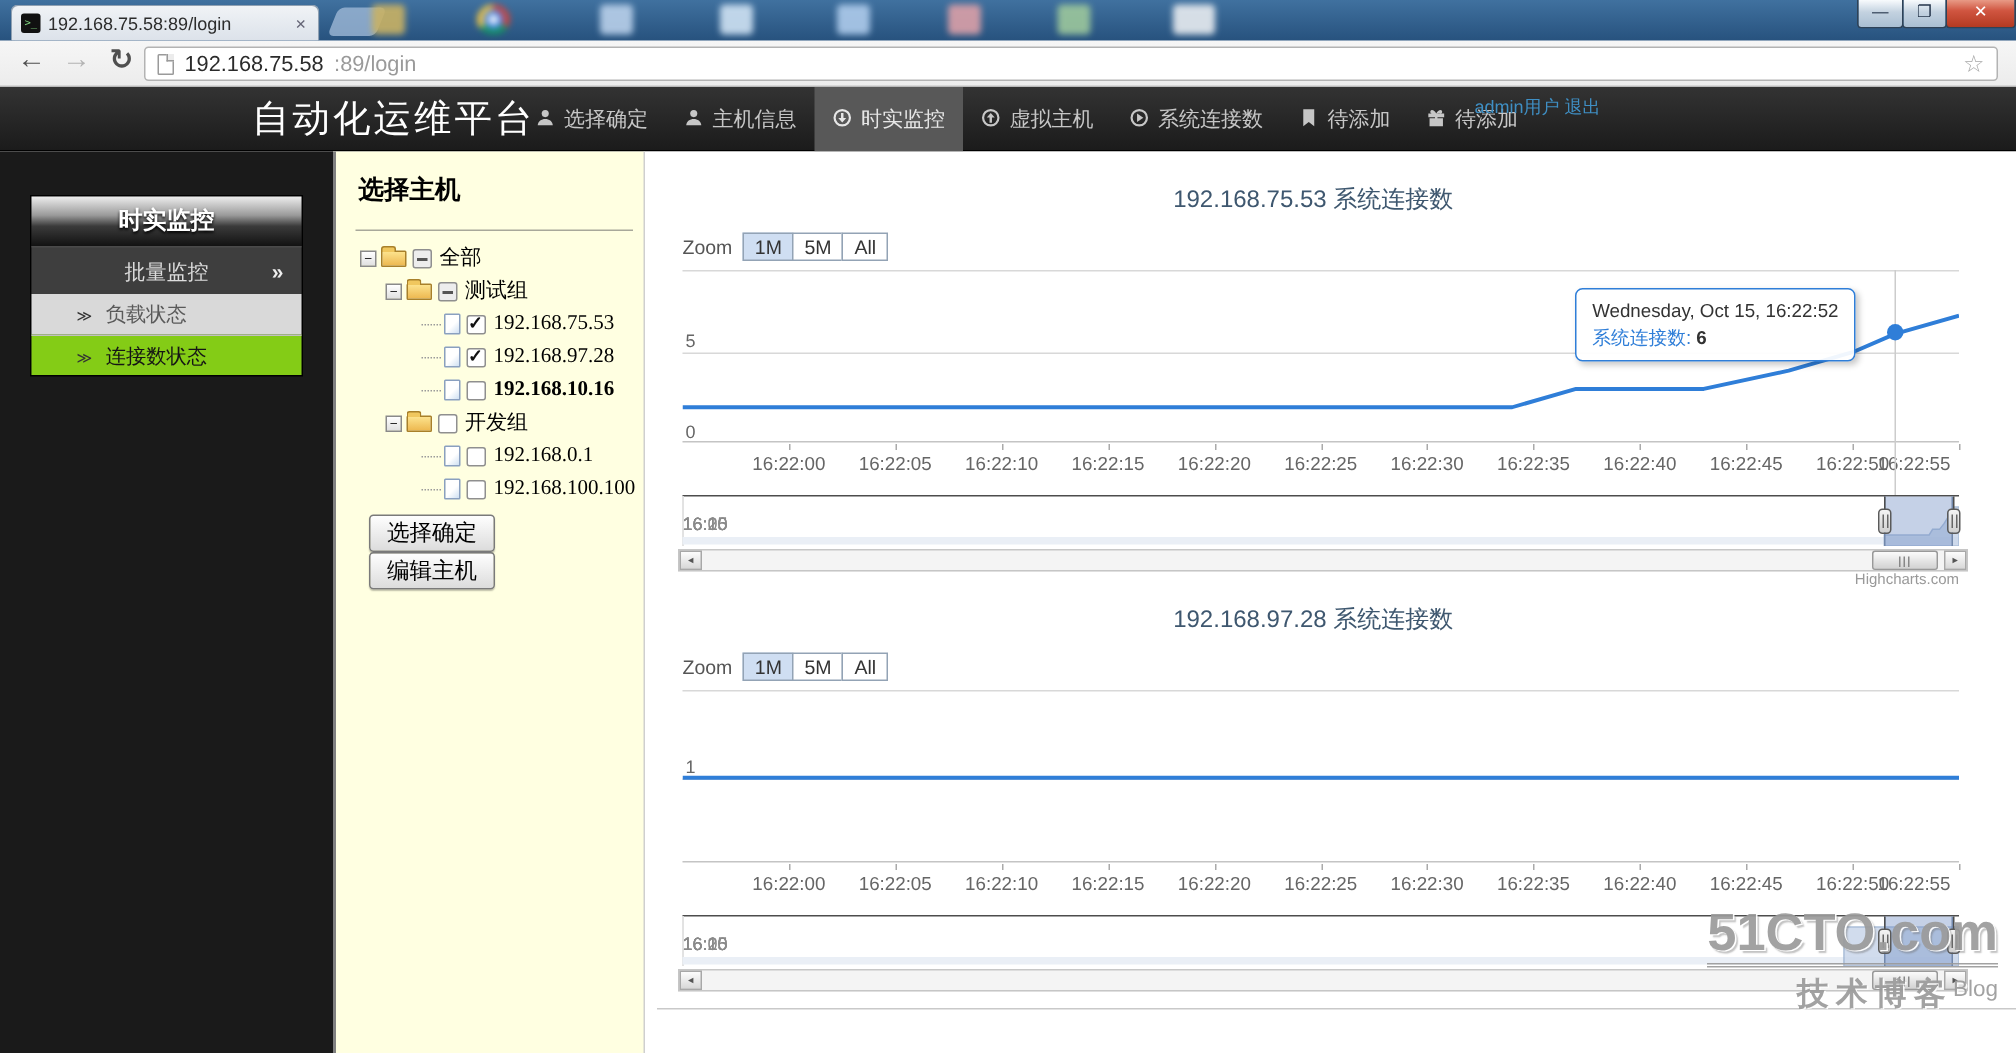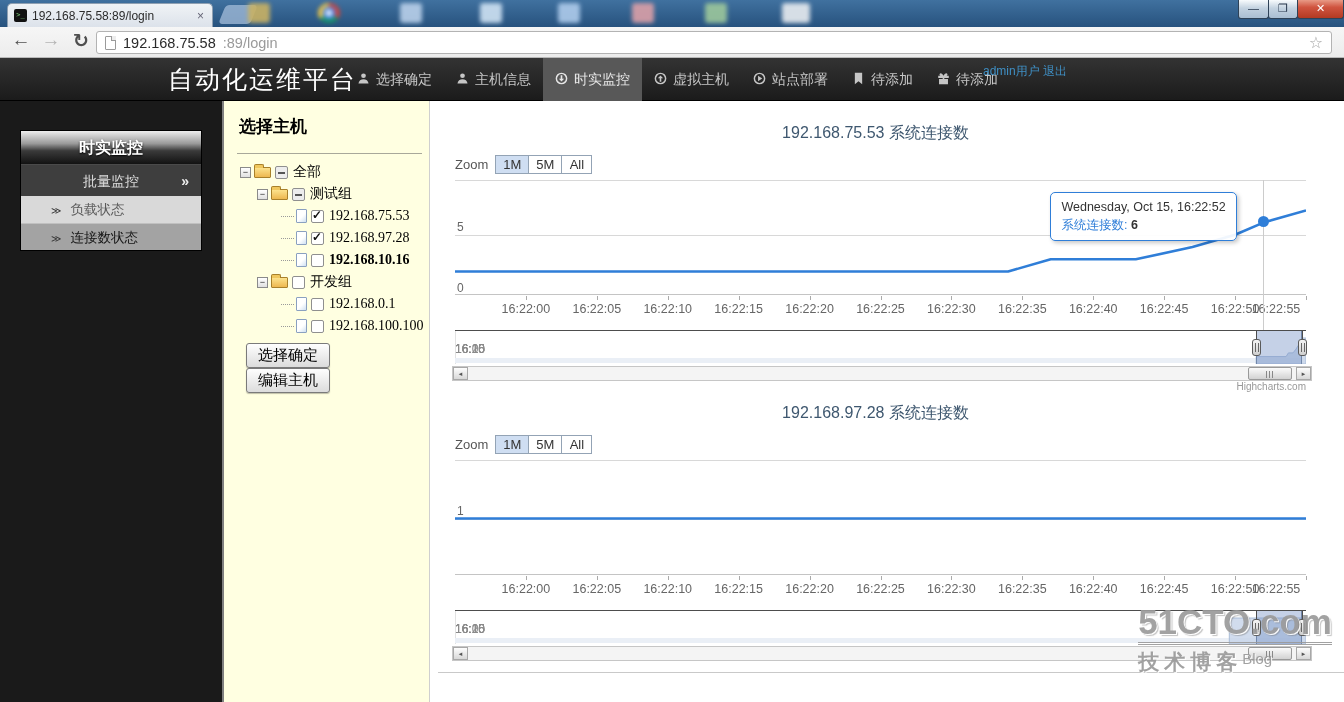--- a/index.html
+++ b/index.html
@@ -36,21 +36,21 @@
 .userlinks{position:absolute;left:983px;top:5px;font-size:12px;color:#3f8fc4;white-space:nowrap}
 .userlinks span{color:#3f8fc4}
 
 .sidebar{position:absolute;left:0;top:101px;width:222px;height:601px;background:#1a1a1a}
 .sb-box{position:absolute;left:20px;top:29px;width:182px;border:1px solid #000}
 .sb-head{height:33px;line-height:33px;text-align:center;color:#fff;font-size:16px;font-weight:bold;background:linear-gradient(#ededed,#9a9a9a 38%,#3a3a3a 60%,#121212);text-shadow:0 1px 2px #000}
 .sb-item{position:relative}
 .sb-item.dark{height:32px;line-height:32px;background:#3e3e3e;color:#ddd;font-size:14px;text-align:center;border-top:1px solid #4a4a4a}
 .sb-item.dark .arr{position:absolute;right:12px;top:0;font-weight:bold;color:#eee}
 .sb-item.grey{height:27px;line-height:27px;background:#d9d9d9;color:#5a5a5a;font-size:13.5px;padding-left:30px}
-.sb-item.light{height:27px;line-height:27px;background:#a3a3a3;color:#151515;font-size:13.5px;padding-left:30px;border-top:1px solid #c0c0c0}
+.sb-item.light{height:27px;line-height:27px;background:#84cc16;color:#151515;font-size:13.5px;padding-left:30px;border-top:1px solid #c0c0c0}
 .sb-bullet{margin-right:9px;font-size:10px;color:#333}
 
 .hostpanel{position:absolute;left:222px;top:101px;width:208px;height:601px;background:#ffffe1;border-left:2px solid #808080;border-right:1px solid #cfcfcf;font-family:"Liberation Serif","DejaVu Serif",serif}
 .hp-title{position:absolute;left:15px;top:14px;font-size:17px;font-weight:bold;color:#000}
 .hp-hr{position:absolute;left:13px;right:7px;top:52px;border-top:1px solid #a8a89a}
 .hp-tree{position:absolute;left:10px;top:60px;right:2px}
 .tree-row{height:22px;display:flex;align-items:center;font-size:14px;color:#000;white-space:nowrap}
 .expander{width:11px;height:11px;border:1px solid #8a8a8a;background:linear-gradient(#fff,#e0e0e0);font-size:9px;line-height:8px;text-align:center;color:#222;margin-right:3px;flex:none;font-family:"Liberation Sans",sans-serif}
 .folder{width:17px;height:11px;background:linear-gradient(#fce28c,#edb850);border:1px solid #a8802a;border-radius:1px;position:relative;margin-right:4px;flex:none}
 .folder::before{content:'';position:absolute;top:-4px;left:-1px;width:8px;height:3px;background:#f0c75e;border:1px solid #a8802a;border-bottom:none;border-radius:2px 2px 0 0}
@@ -94,21 +94,21 @@
 .sc-thumb::after{content:'';position:absolute;left:50%;margin-left:-4px;top:3px;width:1px;height:7px;background:#888;box-shadow:3px 0 0 #888,6px 0 0 #888}
 .c-credit{position:absolute;right:0;top:266px;font-size:10px;color:#999}
 .crosshair{position:absolute;top:65px;height:150px;border-left:1px solid #ccc;z-index:1}
 .marker{position:absolute;width:11px;height:11px;border-radius:50%;z-index:4}
 .c-tooltip{position:absolute;z-index:5;background:rgba(255,255,255,.93);border:1px solid #2f7ed8;border-radius:5px;padding:5px 10px;font-size:12.5px;color:#333;box-shadow:2px 2px 4px rgba(0,0,0,.22);white-space:nowrap;line-height:1.5}
 .tt-label{color:#2f7ed8}
 .tt-val{font-weight:bold}
 .main-hr{position:absolute;left:8px;right:0;top:571px;border-top:1px solid #c9c9c9}
 .main-footer{position:absolute;left:8px;top:579px;font-size:14px;color:#000;font-family:"Liberation Serif","DejaVu Serif",serif}
 
-.watermark{position:absolute;right:12px;bottom:26px;z-index:50;color:#9b9b9b;opacity:.92;text-align:left;font-family:"Liberation Sans",sans-serif}
+.watermark{position:absolute;right:12px;bottom:26px;z-index:50;color:#9b9b9b;opacity:.92;text-align:right;font-family:"Liberation Sans",sans-serif}
 .wm-title{font-size:35px;font-weight:bold;line-height:1;border-bottom:3px double #9b9b9b;padding-bottom:3px;text-shadow:1px 1px 0 #fff,2px 2px 1px rgba(110,110,110,.45)}
 .wm-sub{font-size:21px;font-weight:bold;margin-top:3px;letter-spacing:5px;text-shadow:1px 1px 0 #fff}
 .wm-blog{font-size:15px;font-weight:normal;letter-spacing:0;vertical-align:5px;margin-left:0}
 </style>
 </head>
 <body>
 
 <div class="titlebar">
   <div class="tab">
     <span class="favicon"></span>
@@ -171,21 +171,21 @@
             <path d="M8 .8A7.2 7.2 0 1 0 8 15.2 7.2 7.2 0 0 0 8 .8zm0 1.8a5.4 5.4 0 1 1 0 10.8 5.4 5.4 0 0 1 0-10.8z"></path>
             <path d="M9 12H7V7.8H4.7L8 4.2l3.3 3.6H9z"></path>
           </svg></span>
         <span class="mi-label">虚拟主机</span>
       </div>
       <div class="menu-item">
         <span class="mi-icon"><svg viewBox="0 0 16 16">
             <path d="M8 .8A7.2 7.2 0 1 0 8 15.2 7.2 7.2 0 0 0 8 .8zm0 1.8a5.4 5.4 0 1 1 0 10.8 5.4 5.4 0 0 1 0-10.8z"></path>
             <path d="M6.2 4.6l5.2 3.4-5.2 3.4z"></path>
           </svg></span>
-        <span class="mi-label">站点部署</span>
+        <span class="mi-label">系统连接数</span>
       </div>
       <div class="menu-item">
         <span class="mi-icon"><svg viewBox="0 0 16 16">
             <path d="M3.5 1h9v14L8 11.4 3.5 15z"></path>
           </svg></span>
         <span class="mi-label">待添加</span>
       </div>
       <div class="menu-item">
         <span class="mi-icon"><svg viewBox="0 0 16 16">
             <path d="M1.5 4.5h13v3h-13zM2.5 8.5h11V15h-11zM7 4.5h2V15H7zM4.5 1.6c1.3 0 2.6 1.2 3.5 2.9-1.4.2-4 .4-4.7-.6-.5-.8 0-2.3 1.2-2.3zM11.5 1.6c-1.3 0-2.6 1.2-3.5 2.9 1.4.2 4 .4 4.7-.6.5-.8 0-2.3-1.2-2.3z"></path>

